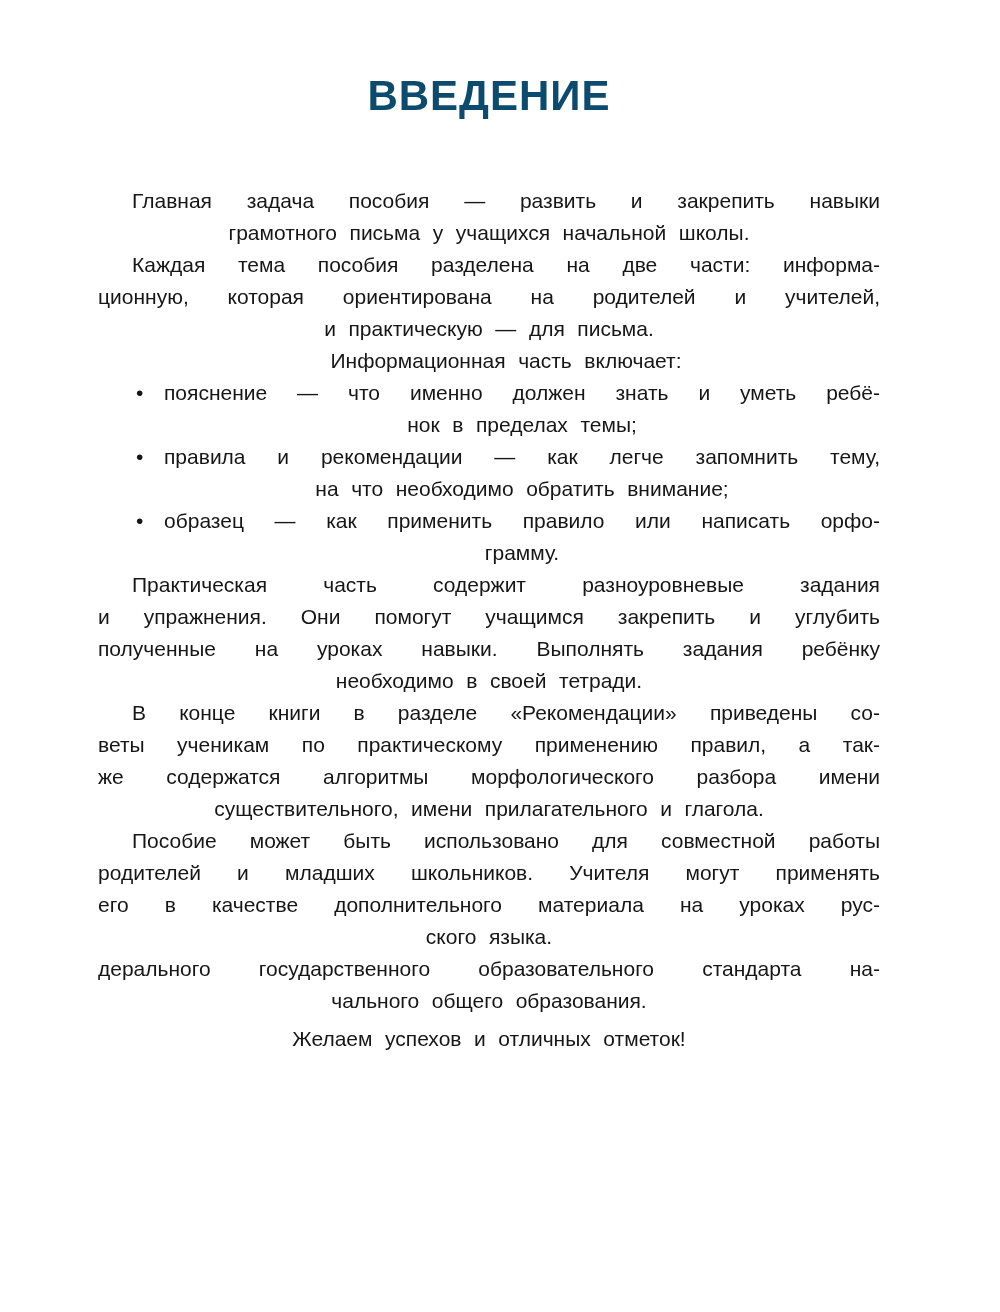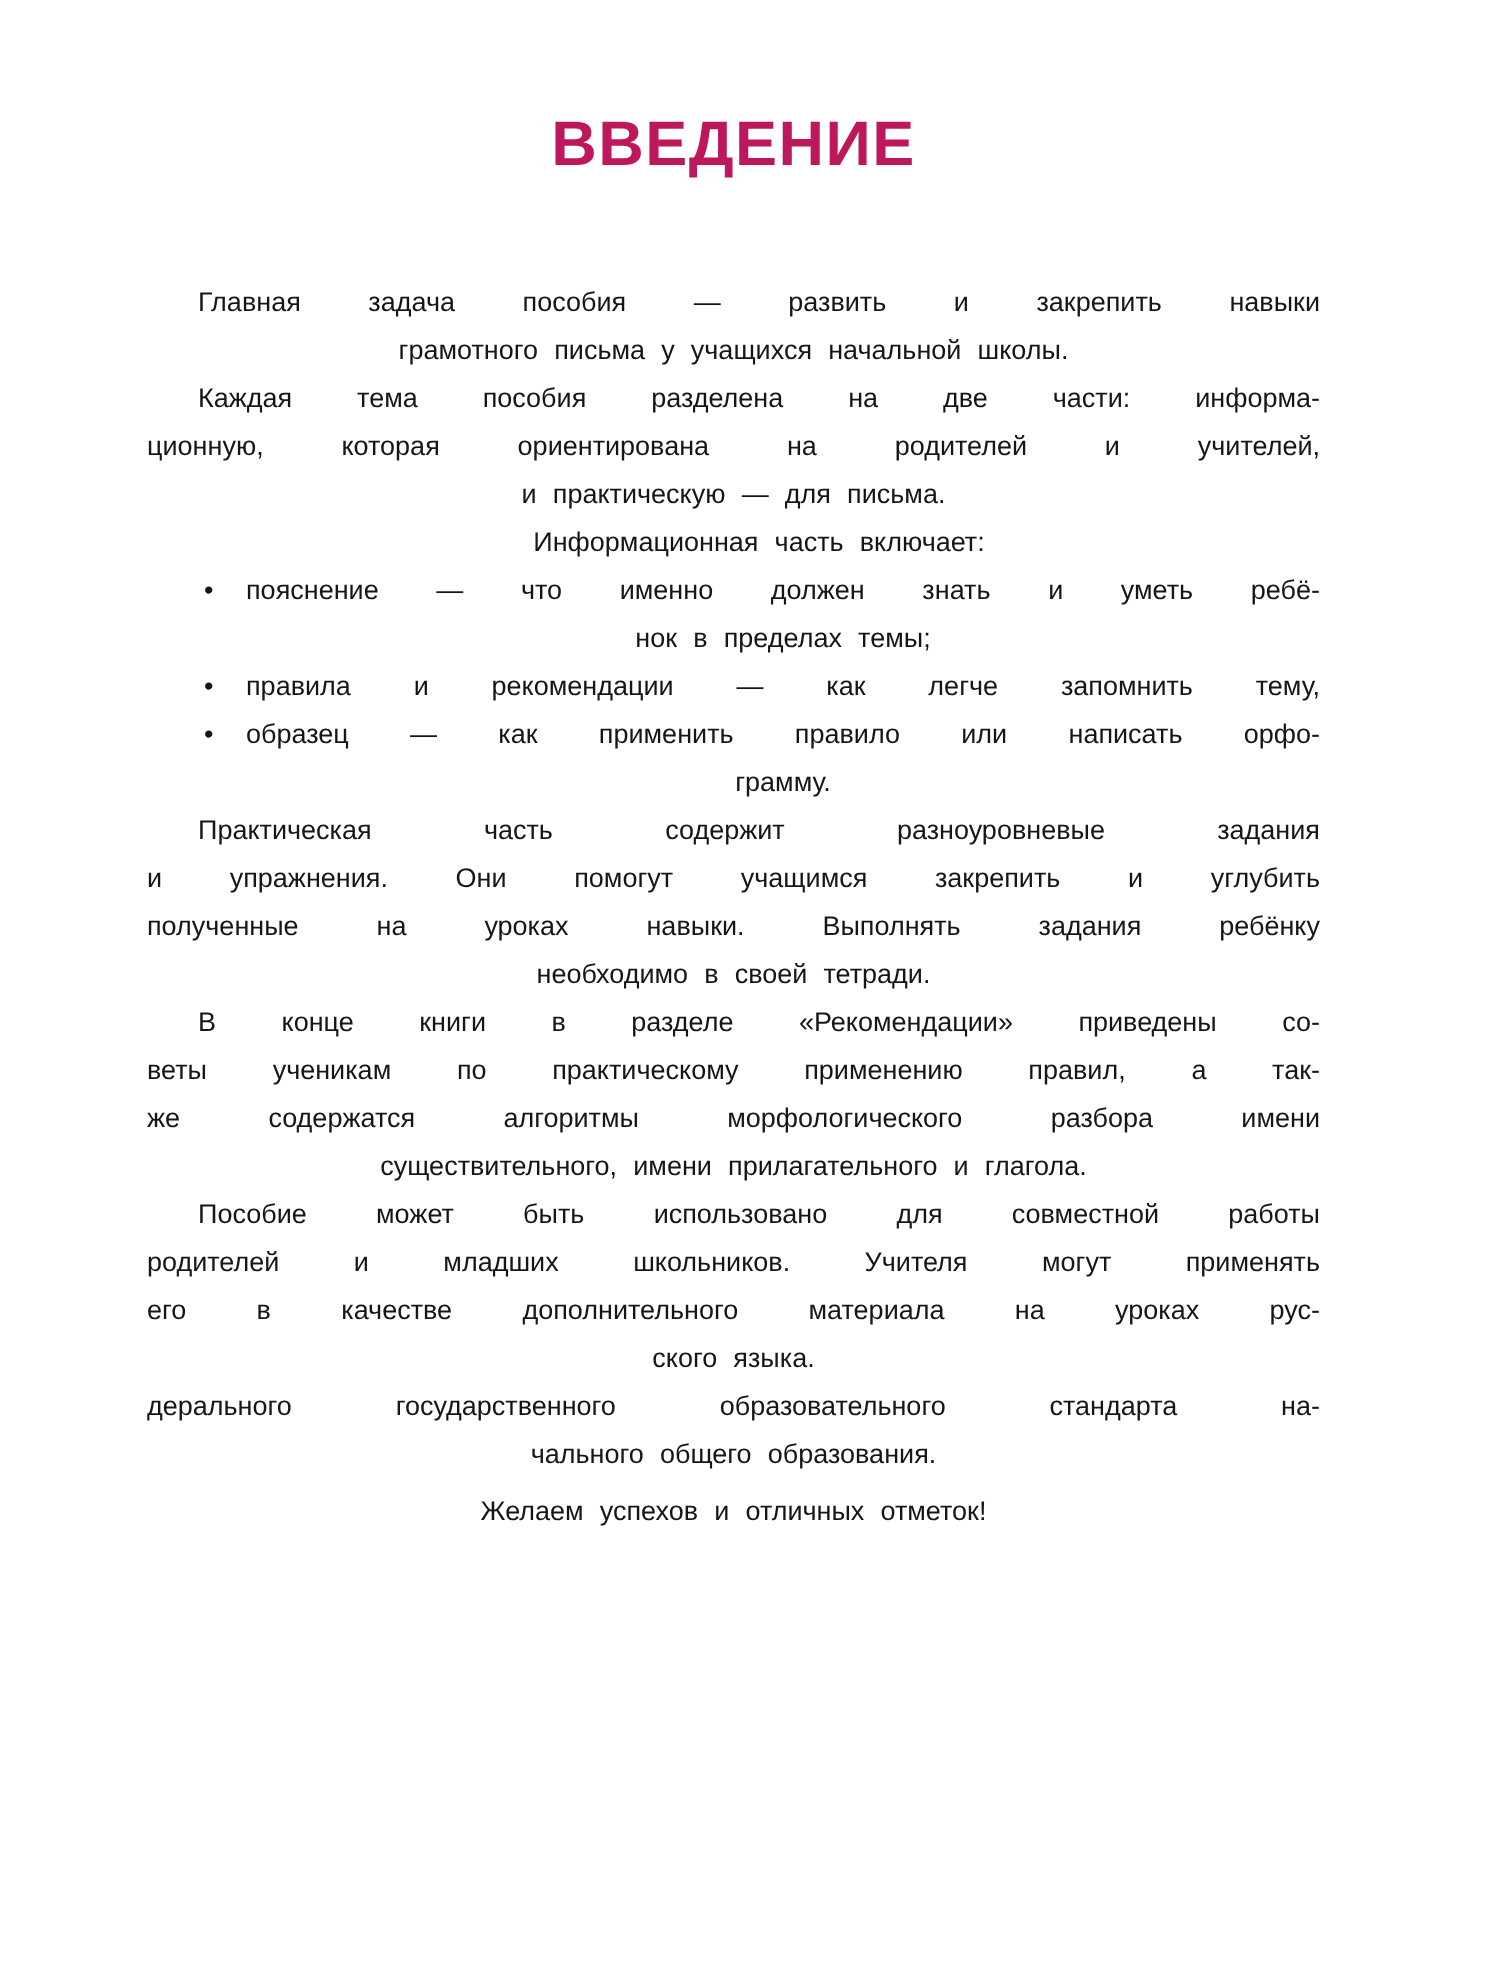--- a/index.html
+++ b/index.html
@@ -18,27 +18,27 @@
   }
   .title {
     margin: 0 0 0 98px;
     padding-top: 72px;
     width: 782px;
     text-align: center;
     font-size: 42px;
     line-height: 48px;
     font-weight: 700;
     letter-spacing: 1px;
-    color: #be185d;
+    color: #0c4a6e;
   }
   .body-text {
     margin-left: 98px;
     margin-top: 65px;
     width: 782px;
-    font-size: 18px;
+    font-size: 21px;
     line-height: 32px;
     word-spacing: 0.32em;
   }
   .line {
     position: relative;
     text-align: center;
     white-space: normal;
   }
   .line.just {
     text-align: justify;
@@ -68,20 +68,21 @@
   <div class="body-text" id="text-body">
       <div class="line indent just"><span>Главная задача пособия — развить и закрепить навыки</span></div>
       <div class="line"><span>грамотного письма у учащихся начальной школы.</span></div>
       <div class="line indent just"><span>Каждая тема пособия разделена на две части: информа-</span></div>
       <div class="line just"><span>ционную, которая ориентирована на родителей и учителей,</span></div>
       <div class="line"><span>и практическую — для письма.</span></div>
       <div class="line indent"><span>Информационная часть включает:</span></div>
       <div class="line li-line just"><span class="bullet">•</span><span>пояснение — что именно должен знать и уметь ребё-</span></div>
       <div class="line li-line"><span>нок в пределах темы;</span></div>
       <div class="line li-line just"><span class="bullet">•</span><span>правила и рекомендации — как легче запомнить тему,</span></div>
+      <div class="line li-line"><span>на что необходимо обратить внимание;</span></div>
       <div class="line li-line just"><span class="bullet">•</span><span>образец — как применить правило или написать орфо-</span></div>
       <div class="line li-line"><span>грамму.</span></div>
       <div class="line indent just"><span>Практическая часть содержит разноуровневые задания</span></div>
       <div class="line just"><span>и упражнения. Они помогут учащимся закрепить и углубить</span></div>
       <div class="line just"><span>полученные на уроках навыки. Выполнять задания ребёнку</span></div>
       <div class="line"><span>необходимо в своей тетради.</span></div>
       <div class="line indent just"><span>В конце книги в разделе «Рекомендации» приведены со-</span></div>
       <div class="line just"><span>веты ученикам по практическому применению правил, а так-</span></div>
       <div class="line just"><span>же содержатся алгоритмы морфологического разбора имени</span></div>
       <div class="line"><span>существительного, имени прилагательного и глагола.</span></div>

